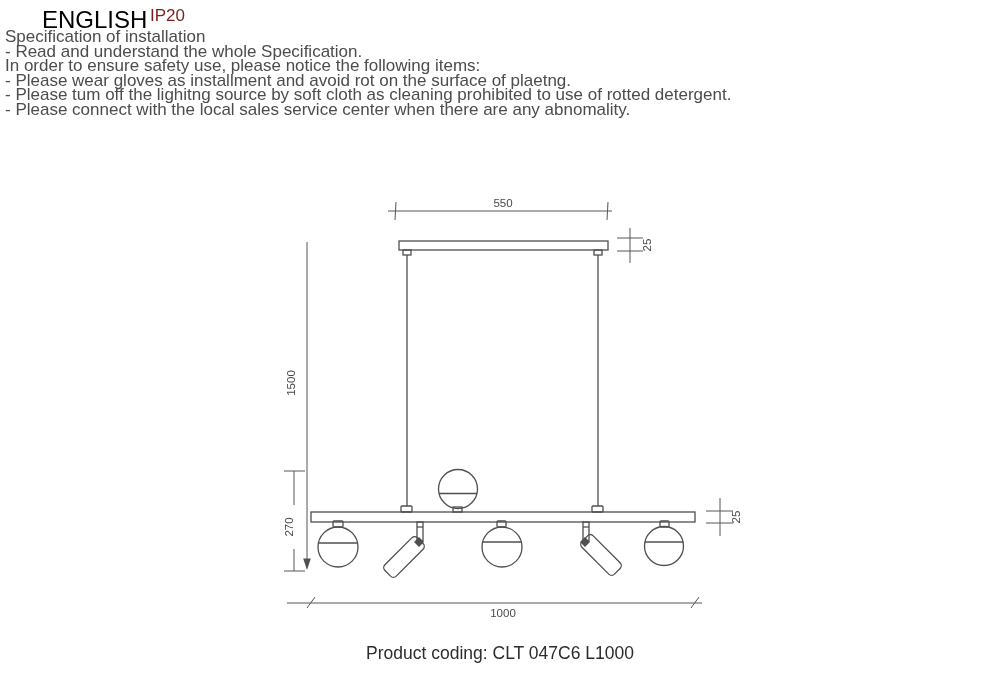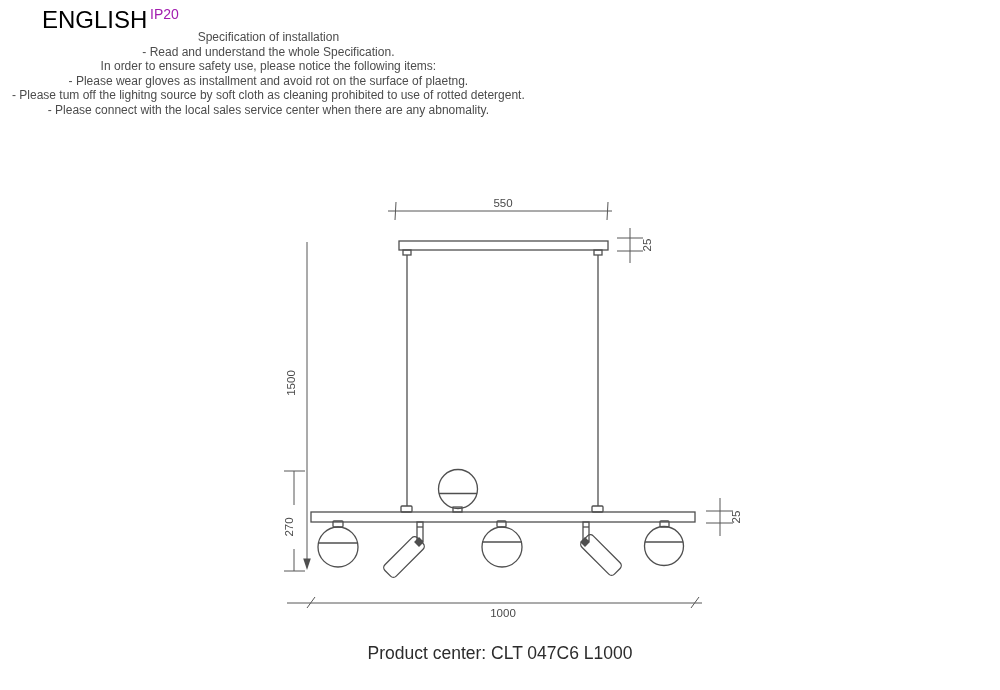--- a/index.html
+++ b/index.html
@@ -10,27 +10,26 @@
     background: #ffffff;
     font-family: "Liberation Sans", sans-serif;
     overflow: hidden;
   }
   .lang-title {
     position: absolute; left: 14px; top: 6px;
     font-size: 24px; color: #000000; margin-left: 28px;
   }
   .ip-rating {
     position: absolute; left: 150px; top: 6px;
-    font-size: 14px; color: #a21caf;
+    font-size: 17px; color: #7f1d1d;
   }
   .spec-block {
-    position: absolute; left: 12px; top: 30px;
-    font-size: 12px; line-height: 14.6px; color: #4c4c4c;
+    position: absolute; left: 5px; top: 30px;
+    font-size: 17px; line-height: 14.6px; color: #4c4c4c;
     white-space: nowrap;
-    text-align: center;
   }
   .diagram-svg { position: absolute; left: 0; top: 0; }
   .diagram-svg .stroke { stroke: #4f4f4f; fill: none; stroke-width: 1.3; }
   .diagram-svg .dimline { stroke: #565656; fill: none; stroke-width: 1; }
   .diagram-svg .filled { fill: #4f4f4f; stroke: none; }
   .diagram-svg text.dim {
     font-family: "Liberation Sans", sans-serif;
     font-size: 11.5px; fill: #4a4a4a; stroke: none;
   }
   .product-coding {
@@ -140,15 +139,15 @@
     </g>
 
     <g>
       <line class="dimline" x1="287" y1="603" x2="702" y2="603"></line>
       <line class="dimline" x1="307" y1="608" x2="315" y2="597"></line>
       <line class="dimline" x1="691" y1="608" x2="699" y2="597"></line>
       <text class="dim" x="503" y="617" text-anchor="middle">1000</text>
     </g>
   </svg>
 
-  <div class="product-coding">Product center: CLT 047C6 L1000</div>
+  <div class="product-coding">Product coding: CLT 047C6 L1000</div>
 
 </div>
 
 </body></html>

